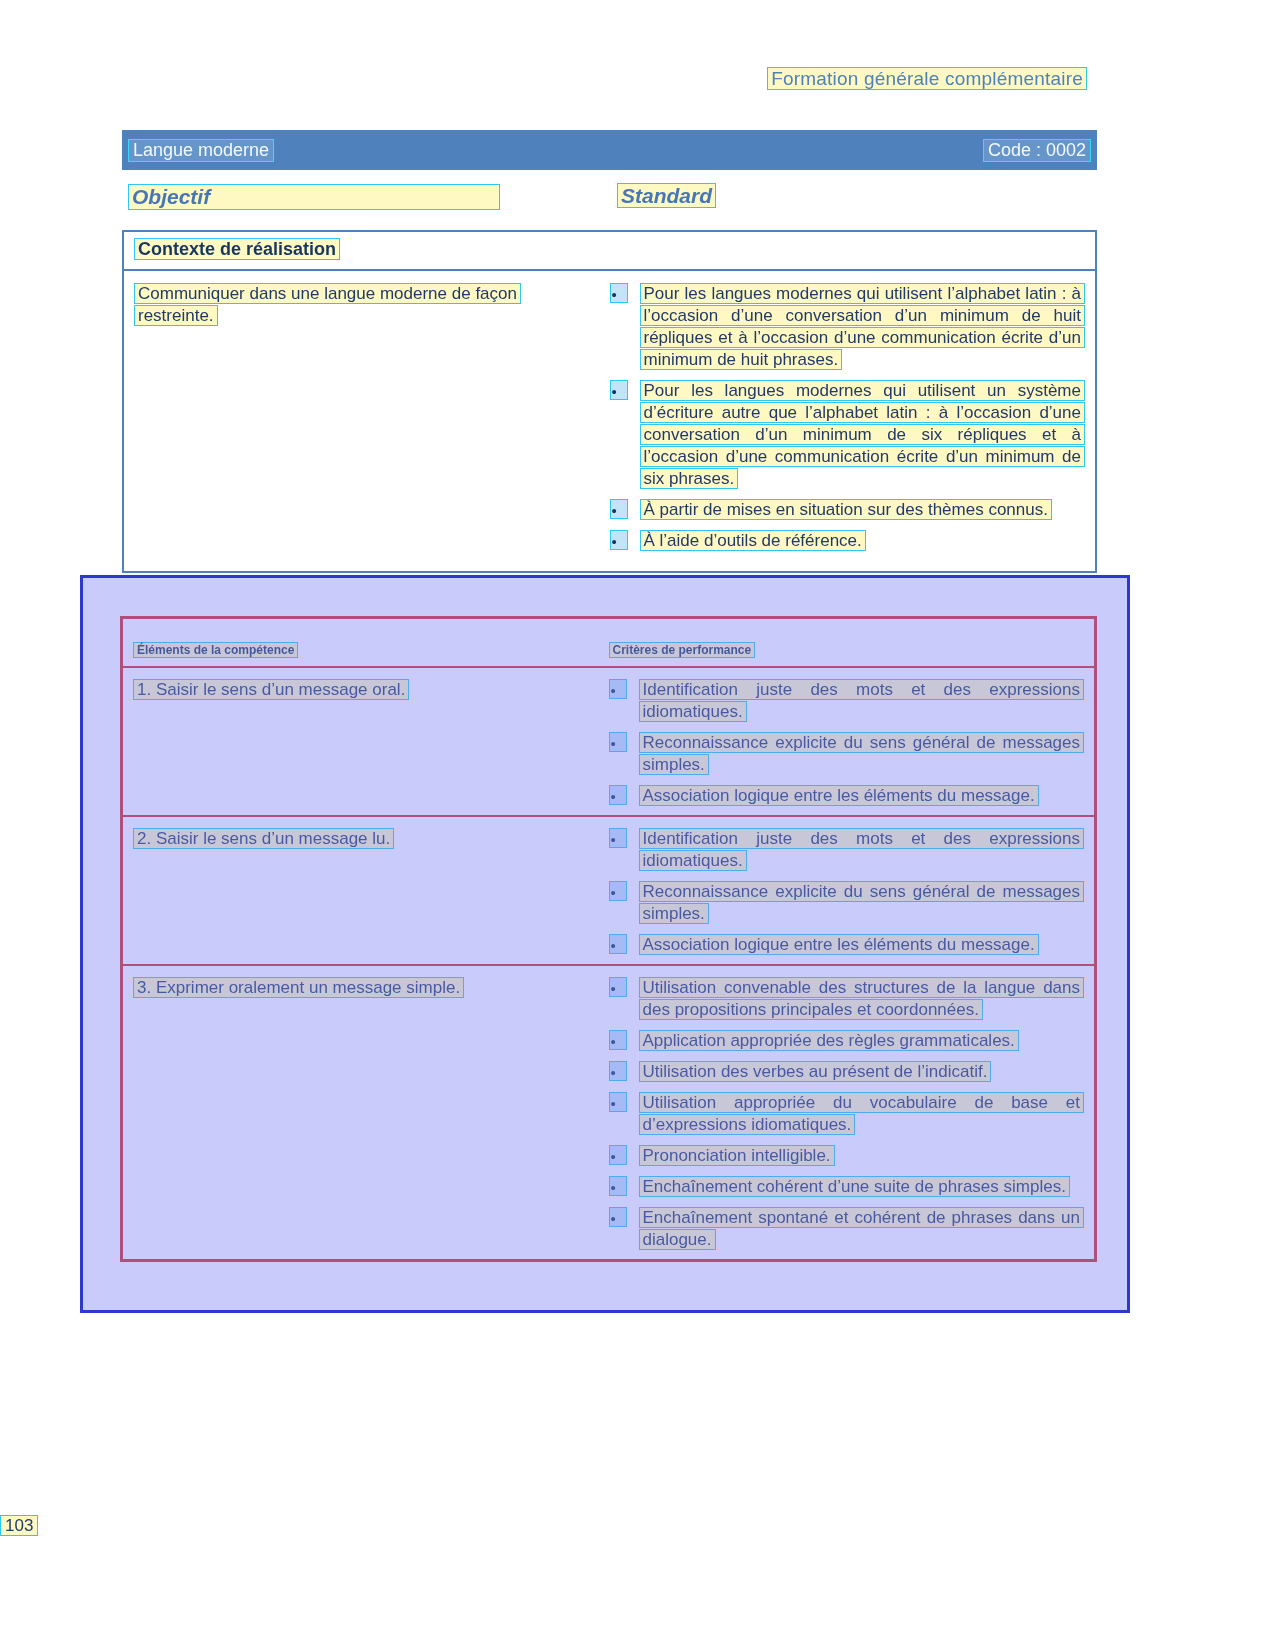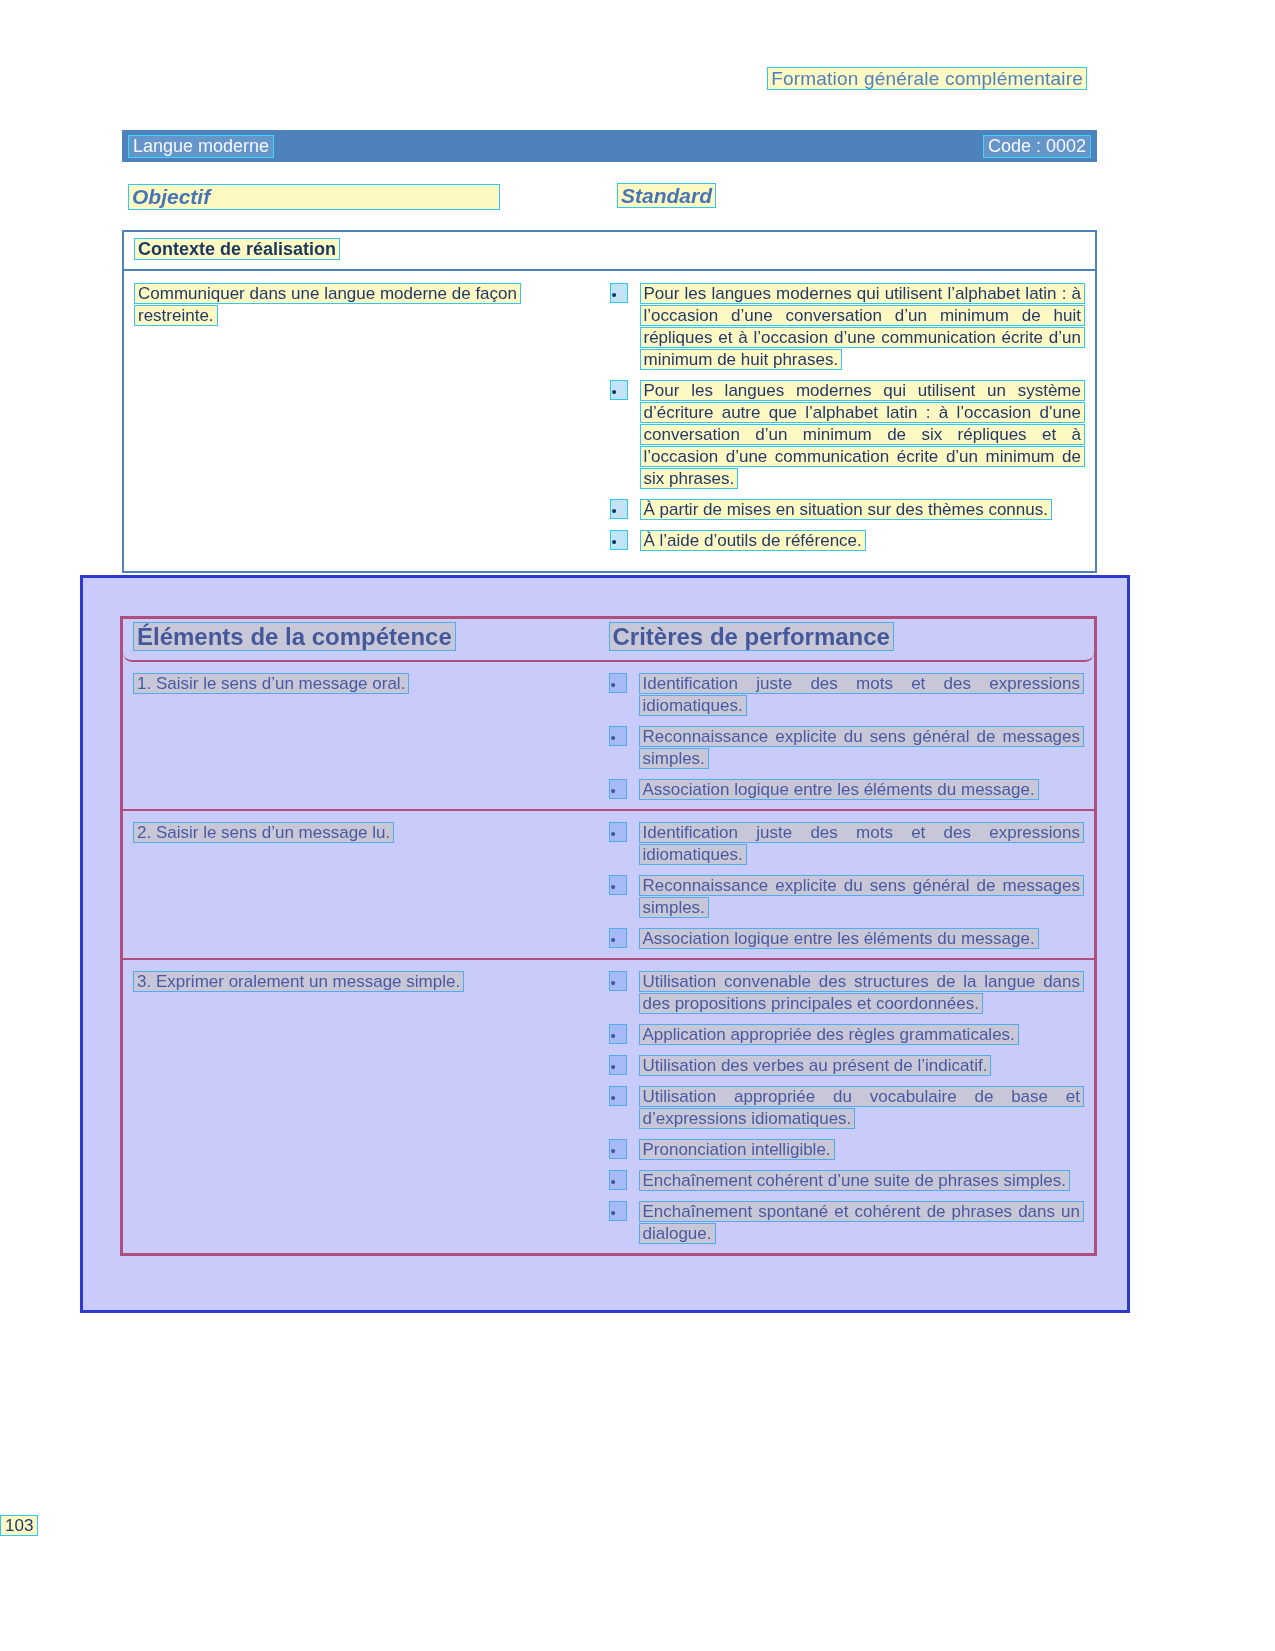--- a/index.html
+++ b/index.html
@@ -23,21 +23,21 @@
     border:1.5px solid #39d7fa;
     padding:0 4px;
   }
 
   .note{
     position:absolute;top:68px;right:188px;
     font-size:19px;color:#4f81bd;letter-spacing:0.2px;
   }
 
   .titlebar{
-    position:absolute;left:122px;top:130px;width:975px;height:32px;
+    position:absolute;left:122px;top:130px;width:975px;height:40px;
     background:#4f81bd;box-sizing:border-box;
     display:flex;align-items:center;justify-content:space-between;
     padding:0 6px;color:#f4f9ff;font-size:18px;gap:28px;
   }
 
   .headings{
     position:absolute;left:128px;top:184px;width:975px;
     display:flex;align-items:flex-start;
     font-size:21px;font-weight:bold;font-style:italic;color:#4676b8;
   }
@@ -74,23 +74,23 @@
     border:3px solid #2b39cf;
     box-sizing:border-box;z-index:5;pointer-events:none;
   }
 
   
   .table2{
     position:absolute;left:120px;top:616px;width:977px;
     border:3px solid #d42a2a;box-sizing:border-box;background:transparent;z-index:2;
   }
   .t2-head{
-    display:flex;padding:4px 10px 9px 10px;
+    display:flex;padding:24px 10px 9px 10px;
     border-bottom:2px solid #d42a2a;
-    font-weight:bold;font-size:24px;color:#17375e;border-radius:9px;
+    font-weight:bold;font-size:12px;color:#17375e;
   }
   .t2-row{
     display:flex;padding:11px 10px 8px 10px;
     border-bottom:2px solid #d42a2a;
   }
   .t2-row:last-child{border-bottom:none;}
 
   .pagenum{
     position:absolute;top:1500px;left:0;width:100%;
     text-align:left;font-size:17px;color:#223a6a;margin-top:16px;

